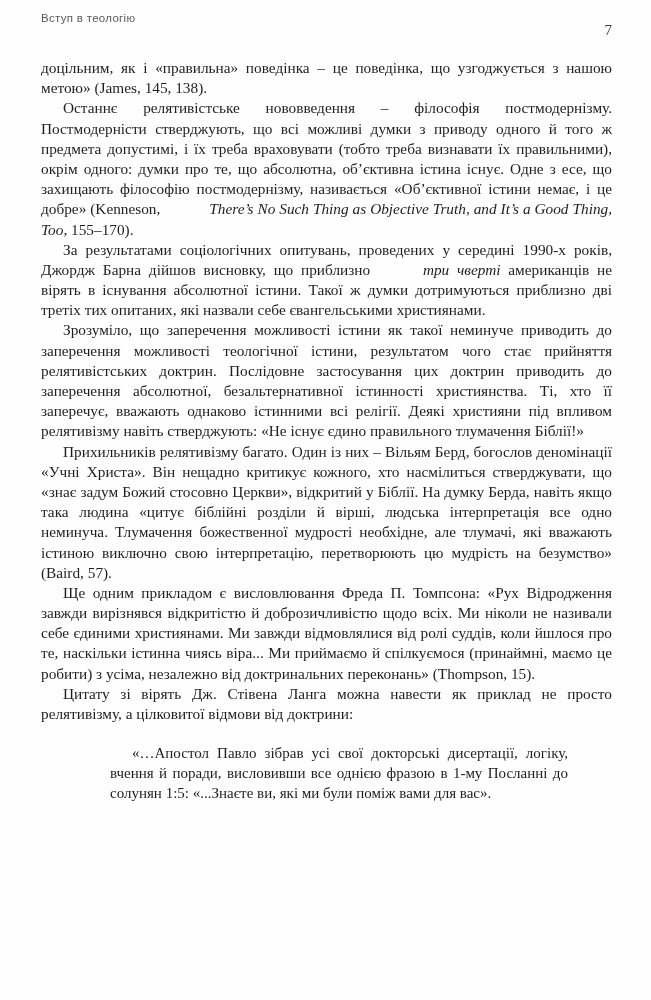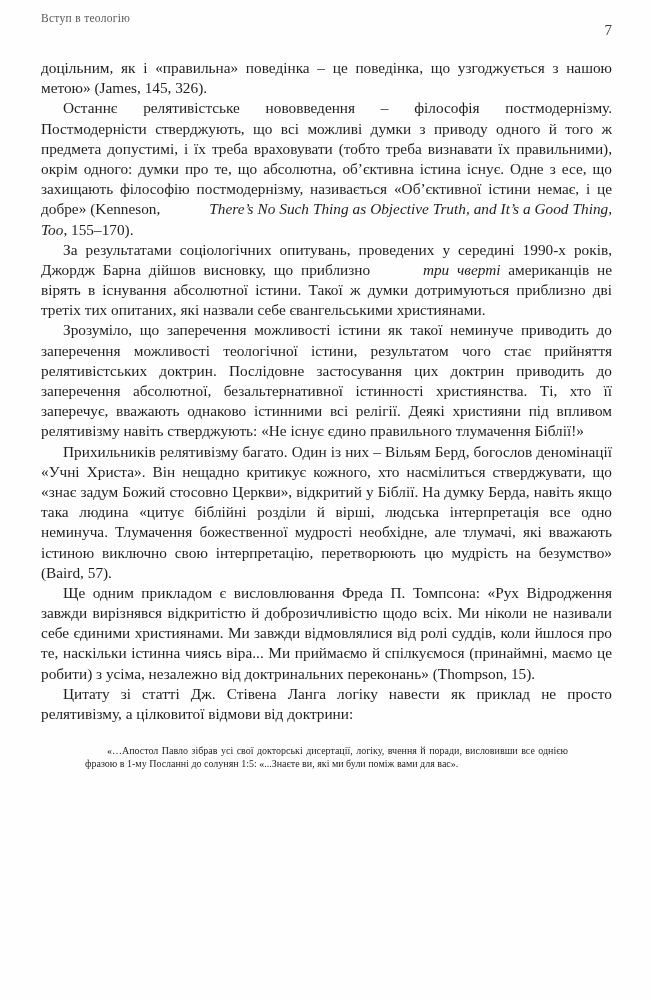--- a/index.html
+++ b/index.html
@@ -22,21 +22,21 @@
     position: absolute;
     top: 10px;
     left: 41px;
     right: 39px;
     height: 34px;
   }
   .running-title {
     position: absolute;
     top: 2px;
     left: 0;
-    font-family: Liberation Serif, serif;
+    font-family: Liberation Sans, sans-serif;
     font-size: 11.5px;
     letter-spacing: 0.3px;
     color: #5a5a5a;
   }
   .page-number {
     position: absolute;
     top: 12px;
     right: 0;
     font-family: "Liberation Serif", "DejaVu Serif", serif;
     font-size: 15px;
@@ -54,44 +54,44 @@
   }
   p.para {
     margin: 0;
     padding: 0;
     text-align: justify;
   }
   p.para.indent {
     text-indent: 22px;
   }
   p.para.quote {
-    margin-left: 44px;
+    margin-left: 69px;
     margin-right: 44px;
-    font-size: 10px;
+    font-size: 15px;
   }
   p.body + p.quote {
     margin-top: 20px;
   }
   p.quote + p.quote {
     margin-top: 3px;
   }
   .run { font-style: normal; }
   .run.italic { font-style: italic; margin-left: 45px; }
 </style>
 </head>
 <body>
 
 <div class="page">
   <header class="page-header">
     <span class="running-title">Вступ в теологію</span>
     <span class="page-number">7</span>
   </header>
   <main class="page-body">
-      <p class="para body"><span class="run">доцільним, як і «правильна» поведінка – це поведінка, що узгоджується з нашою метою» (James, 145, 326).</span></p>
+      <p class="para body"><span class="run">доцільним, як і «правильна» поведінка – це поведінка, що узгоджується з нашою метою» (James, 145, 138).</span></p>
       <p class="para body indent"><span class="run">Останнє релятивістське нововведення – філософія постмодернізму. Постмодерністи стверджують, що всі можливі думки з приводу одного й того ж предмета допустимі, і їх треба враховувати (тобто треба визнавати їх правильними), окрім одного: думки про те, що абсолютна, об’єктивна істина існує. Одне з есе, що захищають філософію постмодернізму, називається «Об’єктивної істини немає, і це добре» (Kenneson, </span><span class="run italic">There’s No Such Thing as Objective Truth, and It’s a Good Thing, Too</span><span class="run">, 155–170).</span></p>
       <p class="para body indent"><span class="run">За результатами соціологічних опитувань, проведених у середині 1990-х років, Джордж Барна дійшов висновку, що приблизно </span><span class="run italic">три чверті</span><span class="run"> американців не вірять в існування абсолютної істини. Такої ж думки дотримуються приблизно дві третіх тих опитаних, які назвали себе євангельськими християнами.</span></p>
       <p class="para body indent"><span class="run">Зрозуміло, що заперечення можливості істини як такої неминуче приводить до заперечення можливості теологічної істини, результатом чого стає прийняття релятивістських доктрин. Послідовне застосування цих доктрин приводить до заперечення абсолютної, безальтернативної істинності християнства. Ті, хто її заперечує, вважають однаково істинними всі релігії. Деякі християни під впливом релятивізму навіть стверджують: «Не існує єдино правильного тлумачення Біблії!»</span></p>
       <p class="para body indent"><span class="run">Прихильників релятивізму багато. Один із них – Вільям Берд, богослов деномінації «Учні Христа». Він нещадно критикує кожного, хто насмілиться стверджувати, що «знає задум Божий стосовно Церкви», відкритий у Біблії. На думку Берда, навіть якщо така людина «цитує біблійні розділи й вірші, людська інтерпретація все одно неминуча. Тлумачення божественної мудрості необхідне, але тлумачі, які вважають істиною виключно свою інтерпретацію, перетворюють цю мудрість на безумство» (Baird, 57).</span></p>
       <p class="para body indent"><span class="run">Ще одним прикладом є висловлювання Фреда П. Томпсона: «Рух Відродження завжди вирізнявся відкритістю й доброзичливістю щодо всіх. Ми ніколи не називали себе єдиними християнами. Ми завжди відмовлялися від ролі суддів, коли йшлося про те, наскільки істинна чиясь віра... Ми приймаємо й спілкуємося (принаймні, маємо це робити) з усіма, незалежно від доктринальних переконань» (Thompson, 15).</span></p>
-      <p class="para body indent"><span class="run">Цитату зі статті Дж. Стівена Ланга логіку навести як приклад не просто релятивізму, а цілковитої відмови від доктрини:</span></p>
+      <p class="para body indent"><span class="run">Цитату зі вірять Дж. Стівена Ланга можна навести як приклад не просто релятивізму, а цілковитої відмови від доктрини:</span></p>
       <p class="para quote indent"><span class="run">«…Апостол Павло зібрав усі свої докторські дисертації, логіку, вчення й поради, висловивши все однією фразою в 1-му Посланні до солунян 1:5: «...Знаєте ви, які ми були поміж вами для вас».</span></p>
     </main>
 </div>
 
 </body></html>

